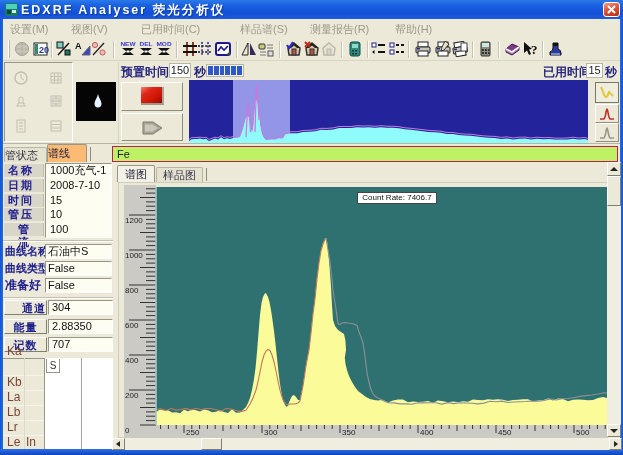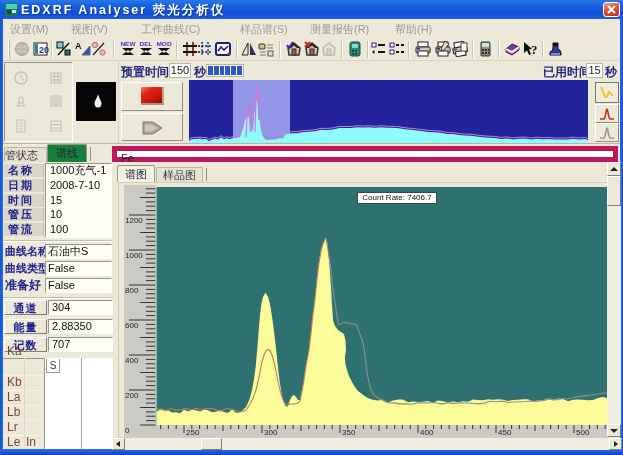--- a/index.html
+++ b/index.html
@@ -23,21 +23,21 @@
     <rect x="8" y="8" width="4" height="3" fill="#CFEFE0"></rect>
   </svg>
 <div class="ab" style="left:21px;top:2px;font-size:12.5px;font-weight:bold;color:#fff;letter-spacing:2px;text-shadow:1px 1px 1px #0A3A9A">EDXRF Analyser 荧光分析仪</div>
 <div class="ab" style="left:603px;top:2px;width:17px;height:15px;background:linear-gradient(160deg,#F0A088 0%,#E3614A 35%,#C93A1E 80%,#B03418 100%);border:1px solid #fff;border-radius:3px"></div>
 <svg class="ab" style="left:603px;top:2px" width="17" height="15">
     <path d="M5,4 L12,11 M12,4 L5,11" stroke="#fff" stroke-width="2"></path>
   </svg>
 <div class="ab" style="left:3px;top:19px;width:617px;height:18px;background:#ECE9D8"></div>
 <div class="ab" style="left:10px;top:22px;font-size:11px;color:#9D9A8D">设置(M)</div>
 <div class="ab" style="left:71px;top:22px;font-size:11px;color:#9D9A8D">视图(V)</div>
-<div class="ab" style="left:141px;top:22px;font-size:11px;color:#9D9A8D">工作曲线(C)</div>
+<div class="ab" style="left:141px;top:22px;font-size:11px;color:#9D9A8D">已用时间(C)</div>
 <div class="ab" style="left:240px;top:22px;font-size:11px;color:#9D9A8D">样品谱(S)</div>
 <div class="ab" style="left:310px;top:22px;font-size:11px;color:#9D9A8D">测量报告(R)</div>
 <div class="ab" style="left:395px;top:22px;font-size:11px;color:#9D9A8D">帮助(H)</div>
 <div class="ab" style="left:3px;top:37px;width:617px;height:24px;background:#ECE9D8;border-bottom:1px solid #d8d4c4"></div>
 <div class="ab" style="left:8px;top:40px;width:2px;height:18px;border-left:1px solid #fff;border-right:1px solid #b9b5a5"></div>
 <svg class="ab" style="left:13.5px;top:41px" width="16" height="16">
     <circle cx="8" cy="8" r="6.5" fill="#C9C6B9" stroke="#A3A093"></circle>
     <path d="M1.5,8 h13 M8,1.5 v13 M3,4 a8,5 0 0 1 10,0 M3,12 a8,5 0 0 0 10,0" stroke="#B3B0A3" fill="none"></path>
   </svg>
 <svg class="ab" style="left:32.5px;top:41px" width="16" height="16">
@@ -299,47 +299,47 @@
 <div class="ab rais" style="left:595px;top:104px;width:24px;height:19px;background:#ECE9D8"></div>
 <svg class="ab" style="left:598px;top:105px" width="18" height="17">
     <path d="M2,14 L6,14 C8,12 8,4 9,4 C10,4 10,12 12,14 L16,14" stroke="#C03028" stroke-width="1.6" fill="none"></path>
   </svg>
 <div class="ab rais" style="left:595px;top:123px;width:24px;height:19px;background:#ECE9D8"></div>
 <svg class="ab" style="left:598px;top:124px" width="18" height="17">
     <path d="M2,14 L6,14 C8,12 8,4 9,4 C10,4 10,12 12,14 L16,14" stroke="#9A978A" stroke-width="1.6" fill="none"></path>
   </svg>
 <div class="ab" style="left:3px;top:144px;width:617px;height:18px;background:#ECE9D8"></div>
 <div class="ab" style="left:4px;top:147px;width:43px;height:15px;background:#E6E2D0;border:1px solid #b9b5a5;border-bottom:none;border-radius:2px 2px 0 0;font-size:11px;color:#33334A;line-height:15px">管状态</div>
-<div class="ab" style="left:47px;top:144px;width:40px;height:18px;background:#15803d;border:1px solid #9a9687;border-bottom:none;border-radius:2px 2px 0 0;font-size:11px;color:#22223A;text-align:center;line-height:17px">谱线</div>
+<div class="ab" style="left:47px;top:144px;width:40px;height:18px;background:#fdba74;border:1px solid #9a9687;border-bottom:none;border-radius:2px 2px 0 0;font-size:11px;color:#22223A;line-height:17px">谱线</div>
 <div class="ab" style="left:90px;top:147px;width:1px;height:14px;background:#8f8c7e"></div>
-<div class="ab" style="left:112px;top:146px;width:506px;height:16px;background:#ffffff;border:5px solid #be185d;font-size:11px;color:#222;line-height:14px;padding-left:4px">Fe</div>
+<div class="ab" style="left:112px;top:146px;width:506px;height:16px;background:#bef264;border:1px solid #be185d;font-size:11px;color:#222;line-height:14px;padding-left:4px">Fe</div>
 <div class="ab" style="left:3px;top:162px;width:110px;height:287px;background:#ECE9D8"></div>
 <div class="ab sunk" style="left:45px;top:163px;width:67px;height:75px;background:#FDFDF2"></div>
 <div class="ab" style="left:4px;top:164px;width:40px;height:13px;background:#D9D5C9;border-right:1px solid #c2beb0;font-size:11px;font-weight:bold;color:#21218E;padding-left:4px;line-height:13px;letter-spacing:2px">名称</div>
 <div class="ab val" style="left:50px;top:164px;line-height:13px">1000充气-1</div>
 <div class="ab" style="left:4px;top:179px;width:40px;height:13px;background:#D9D5C9;border-right:1px solid #c2beb0;font-size:11px;font-weight:bold;color:#21218E;padding-left:4px;line-height:13px;letter-spacing:2px">日期</div>
 <div class="ab val" style="left:50px;top:179px;line-height:13px">2008-7-10</div>
 <div class="ab" style="left:4px;top:194px;width:40px;height:13px;background:#D9D5C9;border-right:1px solid #c2beb0;font-size:11px;font-weight:bold;color:#21218E;padding-left:4px;line-height:13px;letter-spacing:2px">时间</div>
 <div class="ab val" style="left:50px;top:194px;line-height:13px">15</div>
 <div class="ab" style="left:4px;top:208px;width:40px;height:13px;background:#D9D5C9;border-right:1px solid #c2beb0;font-size:11px;font-weight:bold;color:#21218E;padding-left:4px;line-height:13px;letter-spacing:2px">管压</div>
 <div class="ab val" style="left:50px;top:208px;line-height:13px">10</div>
-<div class="ab" style="left:4px;top:223px;width:40px;height:13px;background:#D9D5C9;border-right:1px solid #c2beb0;font-size:11px;font-weight:bold;color:#21218E;padding-left:4px;line-height:13px;letter-spacing:2px">管流</div>
+<div class="ab" style="left:4px;top:223px;width:40px;height:13px;background:#D9D5C9;border-right:1px solid #c2beb0;font-size:11px;font-weight:bold;color:#21218E;padding-left:14px;line-height:13px;letter-spacing:2px">管流</div>
 <div class="ab val" style="left:50px;top:223px;line-height:13px">100</div>
 <div class="ab" style="left:3px;top:240px;width:110px;height:2px;border-top:1px solid #c2beb0;border-bottom:1px solid #fff"></div>
 <div class="ab" style="left:5px;top:244px;font-size:11px;font-weight:bold;color:#21218E;line-height:15px">曲线名称</div>
 <div class="ab sunk" style="left:45px;top:244px;width:67px;height:15px;background:#FDFDF2"></div>
 <div class="ab val" style="left:48px;top:244px;line-height:15px">石油中S</div>
 <div class="ab" style="left:5px;top:261px;font-size:11px;font-weight:bold;color:#21218E;line-height:15px">曲线类型</div>
 <div class="ab sunk" style="left:45px;top:261px;width:67px;height:15px;background:#FDFDF2"></div>
 <div class="ab val" style="left:48px;top:261px;line-height:15px">False</div>
 <div class="ab" style="left:5px;top:278px;font-size:12px;font-weight:bold;color:#21218E;line-height:15px">准备好</div>
 <div class="ab sunk" style="left:45px;top:278px;width:67px;height:15px;background:#FDFDF2"></div>
 <div class="ab val" style="left:48px;top:278px;line-height:15px">False</div>
 <div class="ab" style="left:3px;top:297px;width:110px;height:2px;border-top:1px solid #c2beb0;border-bottom:1px solid #fff"></div>
-<div class="ab btn3" style="left:4px;top:300px;width:43px;height:15px;font-size:11px;font-weight:bold;color:#21218E;text-align:center;line-height:14px;letter-spacing:1px">通道</div>
+<div class="ab btn3" style="left:4px;top:300px;width:43px;height:15px;font-size:11px;font-weight:bold;color:#21218E;text-align:right;line-height:14px;letter-spacing:1px">通道</div>
 <div class="ab sunk" style="left:48px;top:300px;width:65px;height:15px;background:#FDFDF2"></div>
 <div class="ab val" style="left:52px;top:300px;line-height:15px">304</div>
 <div class="ab btn3" style="left:4px;top:319px;width:43px;height:15px;font-size:11px;font-weight:bold;color:#21218E;text-align:center;line-height:14px;letter-spacing:1px">能量</div>
 <div class="ab sunk" style="left:48px;top:319px;width:65px;height:15px;background:#FDFDF2"></div>
 <div class="ab val" style="left:52px;top:319px;line-height:15px">2.88350</div>
 <div class="ab btn3" style="left:4px;top:337px;width:43px;height:15px;font-size:11px;font-weight:bold;color:#21218E;text-align:center;line-height:14px;letter-spacing:1px">记数</div>
 <div class="ab sunk" style="left:48px;top:337px;width:65px;height:15px;background:#FDFDF2"></div>
 <div class="ab val" style="left:52px;top:337px;line-height:15px">707</div>
 <div class="ab" style="left:3px;top:358px;width:110px;height:91px;border-top:1px solid #9a9687"></div>
 <div class="ab" style="left:44px;top:358px;width:69px;height:91px;background:#fff;border-left:1px solid #9a9687"></div>

